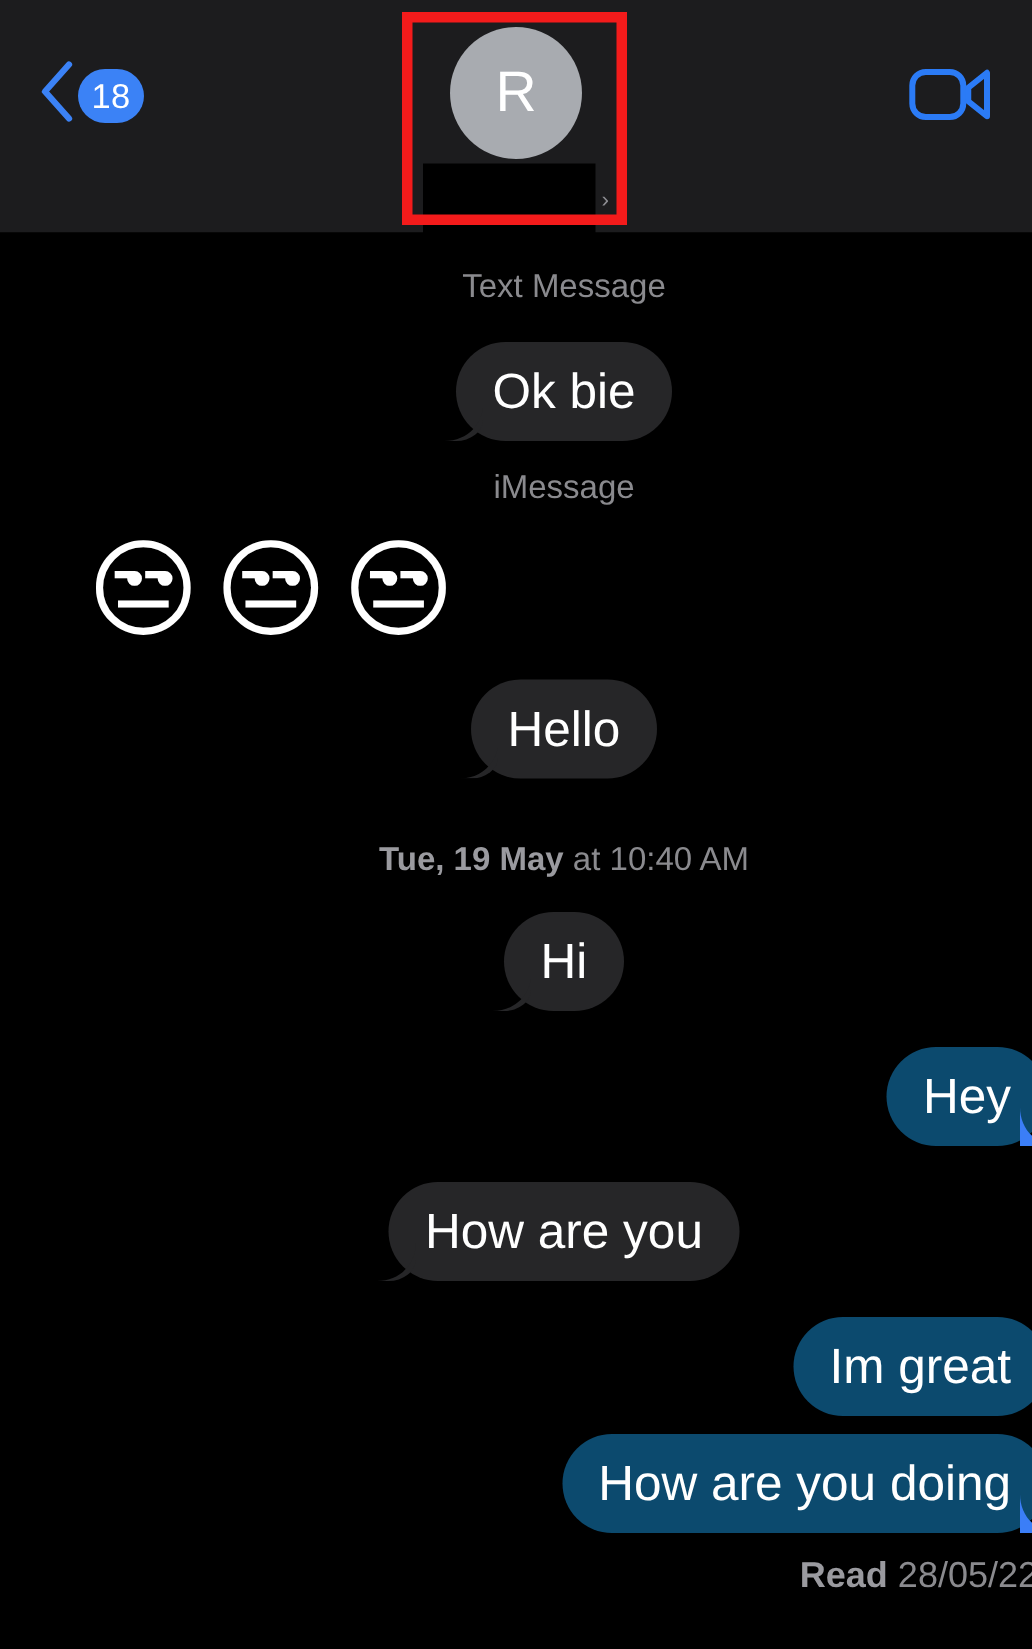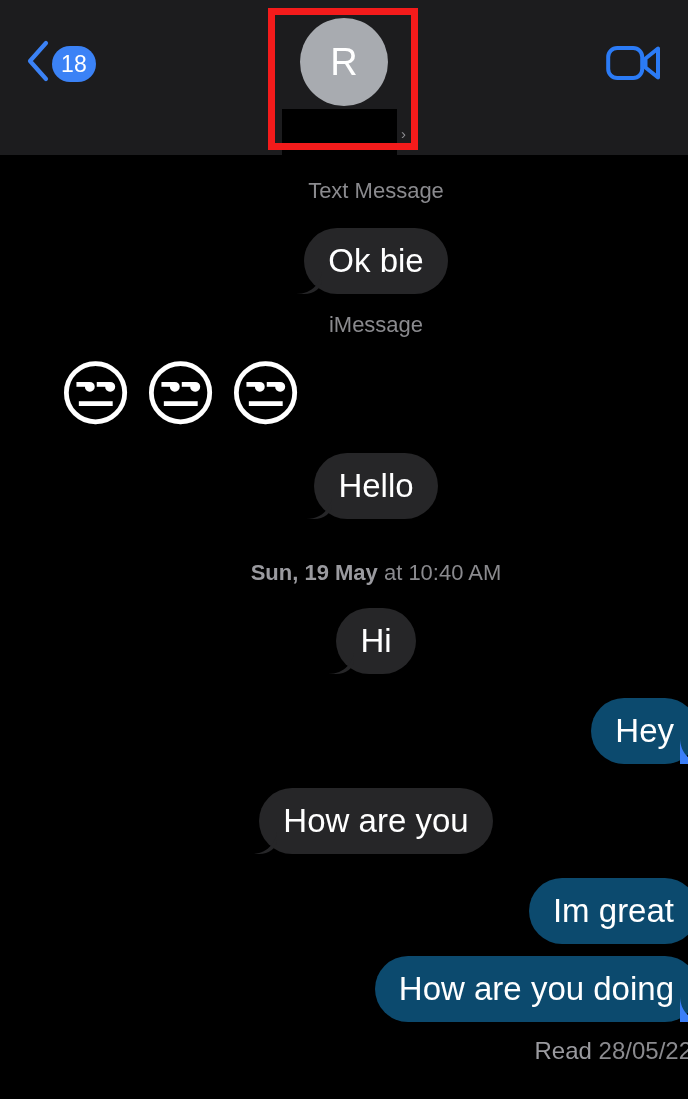--- a/index.html
+++ b/index.html
@@ -220,21 +220,21 @@
   }
 
   .read-receipt {
     text-align: right;
     padding-right: 28px;
     font-size: 24px;
     line-height: 26px;
     color: #8a8a8e;
   }
   .read-receipt .read-label {
-    font-weight: normal;
+    font-weight: bold;
     color: #9a9a9f;
   }
 </style>
 </head>
 <body>
 
 <div class="nav-bar">
 
   <div class="back-button">
     <svg class="back-chevron" viewBox="0 0 24 42">
@@ -271,21 +271,21 @@
 
   <div class="service-label" style="margin-top:19px">iMessage</div>
 
   <div class="emoji-row" style="margin-top:16px">😒😒😒</div>
 
   <div class="row in" style="margin-top:18px">
     <div class="bubble in tail-left">Hello</div>
   </div>
 
   <div style="margin-top:42px">
-    <div class="timestamp"><span class="ts-strong">Sun, 19 May</span><span> at 10:40 AM</span></div>
+    <div class="timestamp"><span class="ts-strong">Tue, 19 May</span><span> at 10:40 AM</span></div>
   </div>
 
   <div class="row in" style="margin-top:23px">
     <div class="bubble in tail-left">Hi</div>
   </div>
 
   <div class="row out" style="margin-top:24px">
     <div class="bubble out tail-right">Hey</div>
   </div>
 

